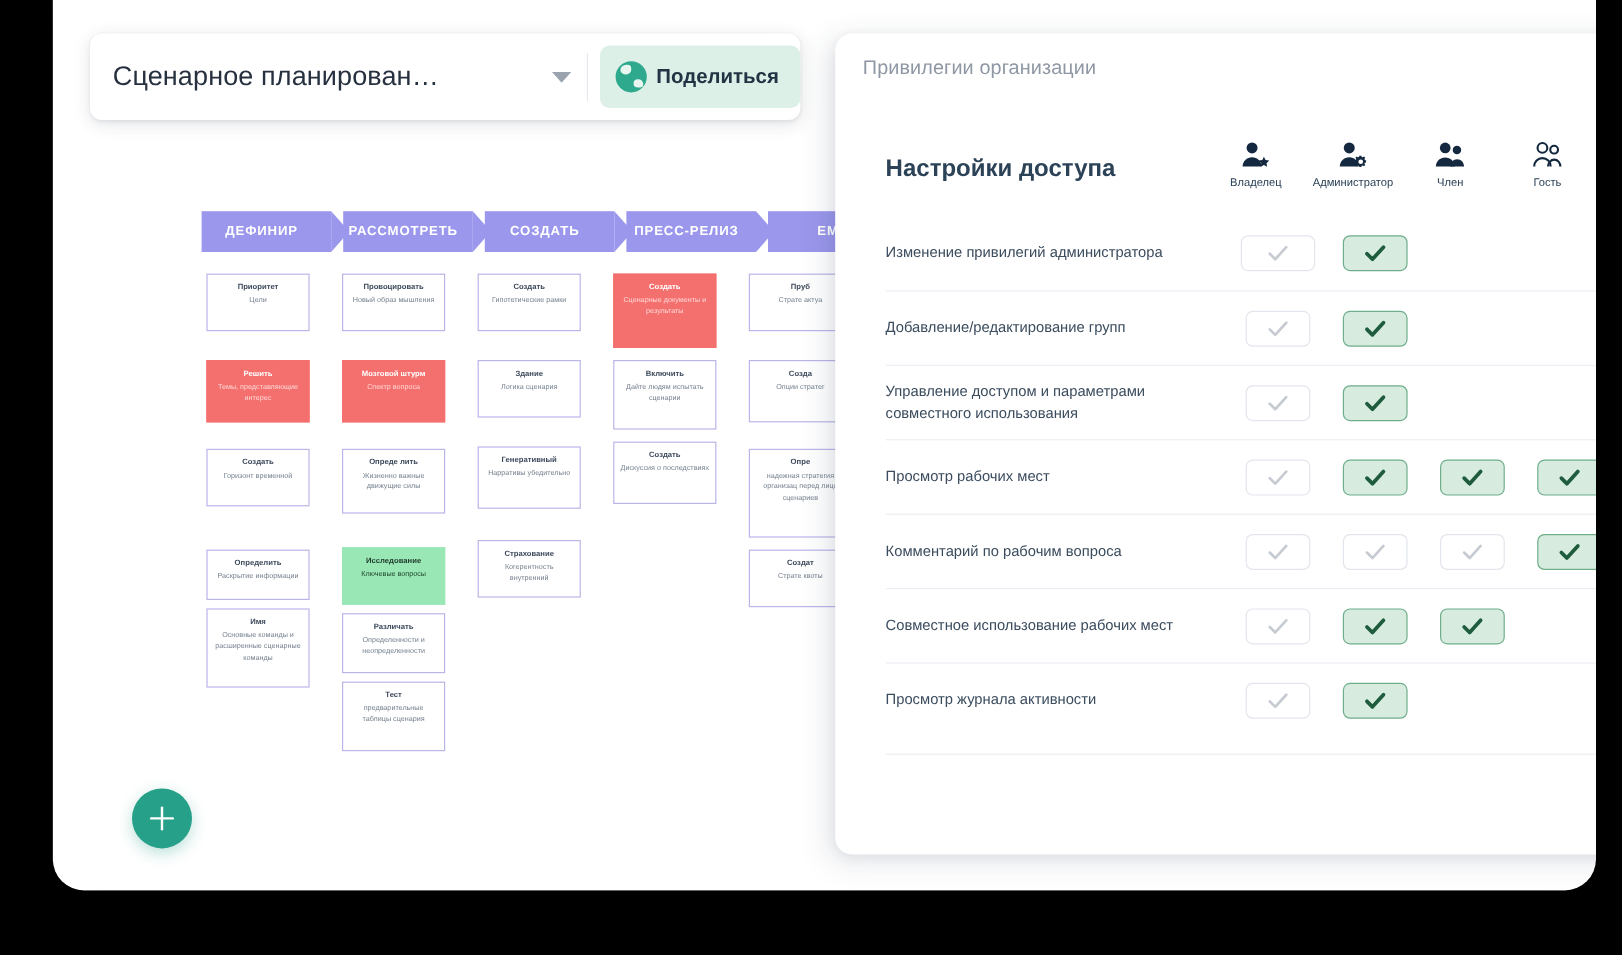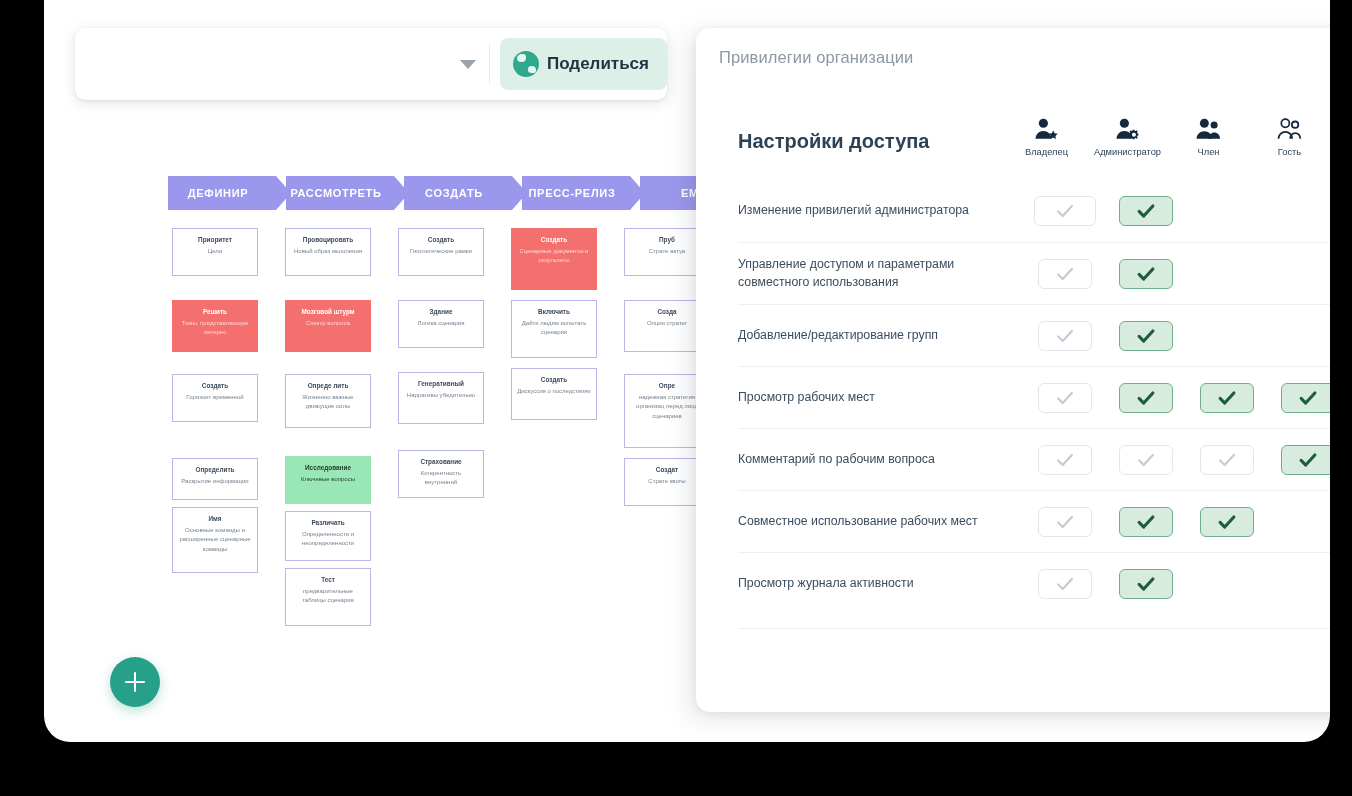--- a/index.html
+++ b/index.html
@@ -167,20 +167,21 @@
   .cb.on .chk { stroke: #1f5c3d; stroke-width: 3.4; }
   #bottom-rule { margin: 14px 42px 0; height: 1px; background: #eceff3; }
 </style>
 </head>
 <body>
 
 <div id="frame">
   <div id="canvas">
 
     <div id="titlebar">
+      <div id="board-title">Сценарное планирован…</div>
       <div id="title-caret">
         <div class="tri"></div>
       </div>
       <div id="title-div"></div>
       <button id="share-btn">
         <span class="globe"></span>
         <span id="share-label">Поделиться</span>
       </button>
     </div>
 
@@ -373,42 +374,42 @@
                     <svg viewBox="0 0 24 24">
                       <path class="chk" d="M4.5 12.5l5 5 10-11"></path>
                     </svg>
                   </div>
                 </div>
                 <div class="cellwrap"></div>
                 <div class="cellwrap"></div>
               </div>
             </div>
             <div class="prow">
+              <div class="plabel">Добавление/редактирование групп</div>
+              <div class="cells">
+                <div class="cellwrap">
+                  <div class="cb">
+                    <svg viewBox="0 0 24 24">
+                      <path class="chk" d="M4.5 12.5l5 5 10-11"></path>
+                    </svg>
+                  </div>
+                </div>
+                <div class="cellwrap">
+                  <div class="cb on">
+                    <svg viewBox="0 0 24 24">
+                      <path class="chk" d="M4.5 12.5l5 5 10-11"></path>
+                    </svg>
+                  </div>
+                </div>
+                <div class="cellwrap"></div>
+                <div class="cellwrap"></div>
+              </div>
+            </div>
+            <div class="prow">
               <div class="plabel">Управление доступом и параметрами совместного использования</div>
-              <div class="cells">
-                <div class="cellwrap">
-                  <div class="cb">
-                    <svg viewBox="0 0 24 24">
-                      <path class="chk" d="M4.5 12.5l5 5 10-11"></path>
-                    </svg>
-                  </div>
-                </div>
-                <div class="cellwrap">
-                  <div class="cb on">
-                    <svg viewBox="0 0 24 24">
-                      <path class="chk" d="M4.5 12.5l5 5 10-11"></path>
-                    </svg>
-                  </div>
-                </div>
-                <div class="cellwrap"></div>
-                <div class="cellwrap"></div>
-              </div>
-            </div>
-            <div class="prow">
-              <div class="plabel">Добавление/редактирование групп</div>
               <div class="cells">
                 <div class="cellwrap">
                   <div class="cb">
                     <svg viewBox="0 0 24 24">
                       <path class="chk" d="M4.5 12.5l5 5 10-11"></path>
                     </svg>
                   </div>
                 </div>
                 <div class="cellwrap">
                   <div class="cb on">

